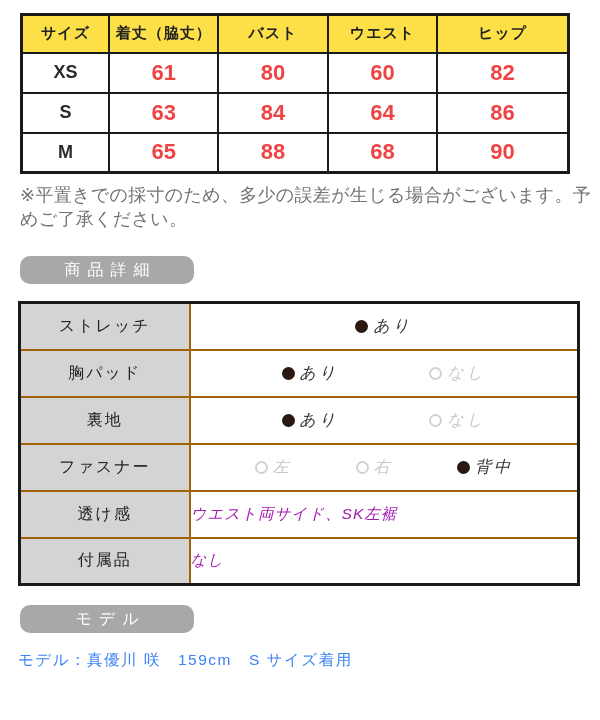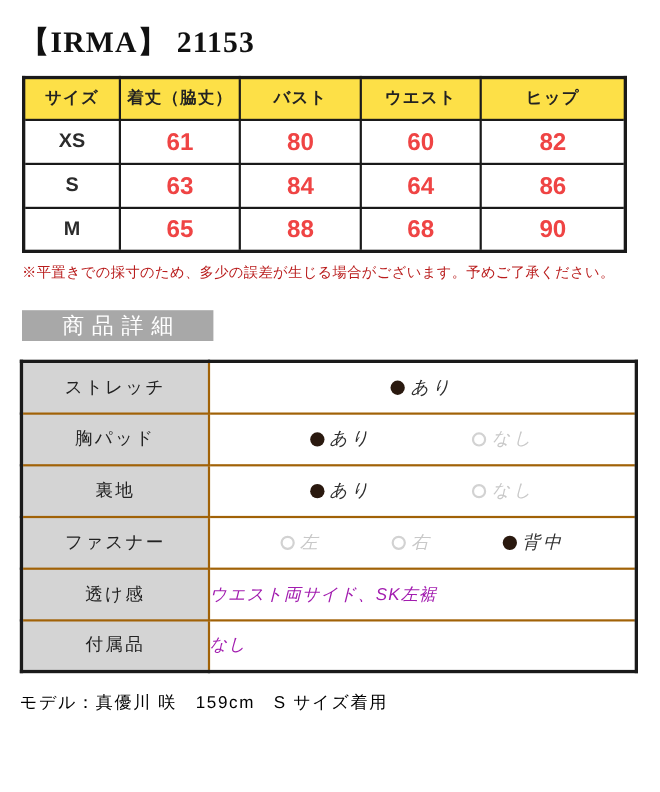--- a/index.html
+++ b/index.html
@@ -45,37 +45,36 @@
   }
   table.size-table td.size-cell { font-size: 18px; color: #2b2b2b; }
   .col-size { width: 16%; }
   .col-length { width: 20%; }
   .col-bust { width: 20%; }
   .col-waist { width: 20%; }
   .col-hip { width: 24%; }
 
   .measure-note {
     margin: 9px 0 0 20px;
-    font-size: 13px;
+    font-size: 18px;
     letter-spacing: 0.3px;
-    color: #b91c1c;
-    font-family: Liberation Mono, monospace;
+    color: #737373;
   }
 
   
   .section-badge {
     display: flex;
     align-items: center;
     justify-content: center;
     width: 174px;
     height: 28px;
     background: #a8a8a8;
-    border-radius: 0;
+    border-radius: 10px;
     color: #ffffff;
-    font-size: 20px;
+    font-size: 16px;
     letter-spacing: 7px;
     text-indent: 7px;
   }
   .badge-details { margin: 25px 0 0 20px; }
   .badge-model  { margin: 19px 0 0 20px; }
 
   
   table.detail-table {
     margin: 17px 0 0 18px;
     width: 562px;
@@ -127,29 +126,28 @@
     text-align: left;
     font-size: 15.5px;
     letter-spacing: 1px;
     color: #a21caf;
   }
 
   .model-line {
     margin: 17px 0 0 18px;
     font-size: 15.5px;
     letter-spacing: 1.5px;
-    color: #000000;
+    color: #3b82f6;
   }
 </style>
 </head>
 <body>
 
 <div>
 
-  <h1 class="page-title">【IRMA】 21153</h1>
 
   <table class="size-table">
     <colgroup>
       <col class="col-size">
         <col class="col-length">
         <col class="col-bust">
         <col class="col-waist">
         <col class="col-hip">
     </colgroup>
     <thead>
@@ -260,16 +258,17 @@
       </tr>
       <tr>
         <td class="detail-label">付属品</td>
         <td class="detail-value">
           <span class="plain-value">なし</span>
         </td>
       </tr>
     </tbody>
   </table>
 
+  <div class="section-badge badge-model">モデル</div>
 
   <p class="model-line">モデル：真優川 咲　159cm　S サイズ着用</p>
 
 </div>
 
 </body></html>

